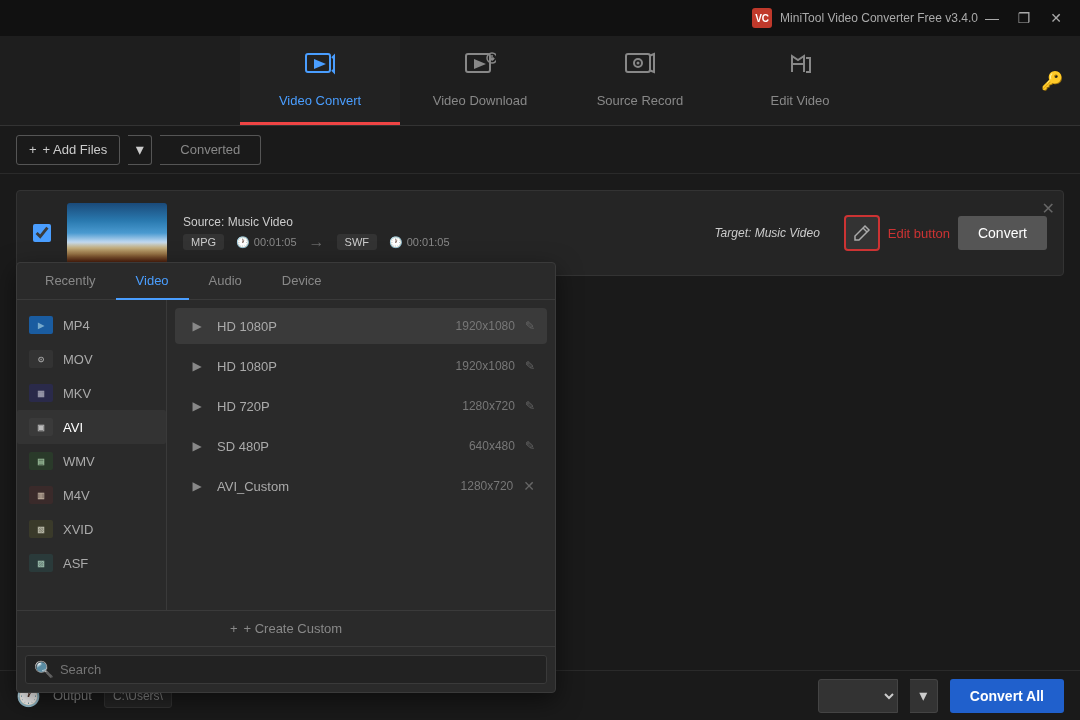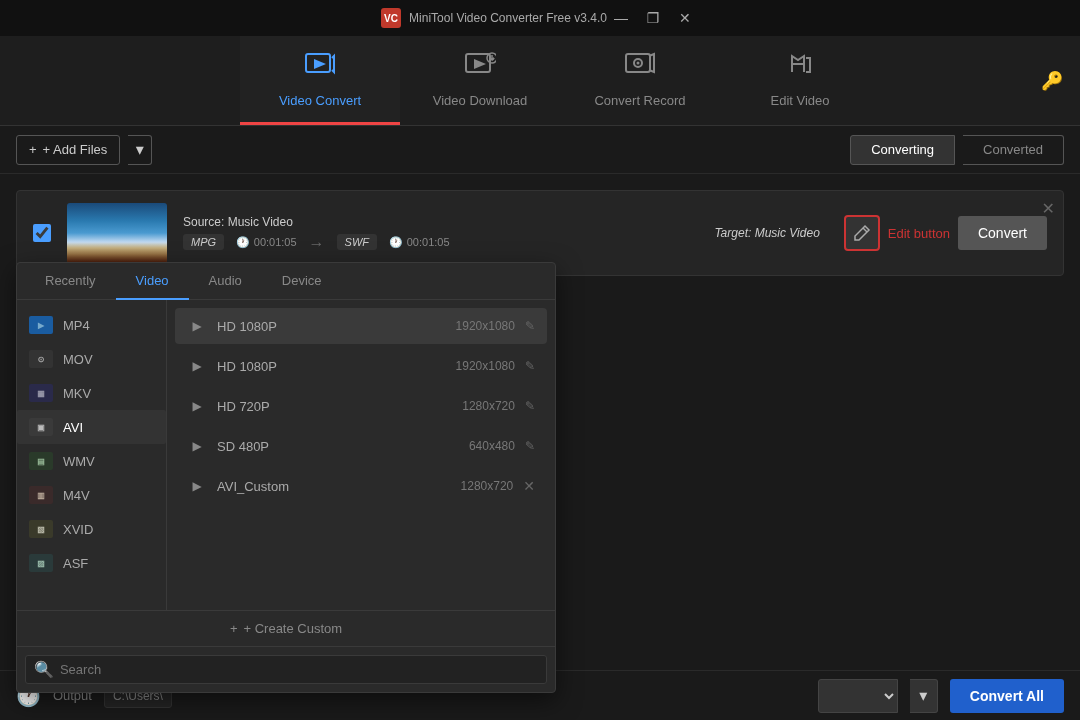--- a/index.html
+++ b/index.html
@@ -13,21 +13,21 @@
       position: relative;
     }
 
     
     #title-bar {
       height: 36px;
       background: #111;
       display: flex;
       align-items: center;
       padding: 12px 10px;
-      justify-content: center;
+      justify-content: flex-end;
     }
     #title-bar-left {
       display: flex;
       align-items: center;
       gap: 8px;
     }
     #app-logo {
       width: 20px;
       height: 20px;
       background: #c0392b;
@@ -214,21 +214,20 @@
       gap: 12px;
       font-size: 12px;
       color: #aaa;
     }
     .format-badge {
       background: #333;
       padding: 2px 8px;
       border-radius: 3px;
       color: #ccc;
       font-size: 11px;
-      font-style: italic;
     }
     .duration-info {
       display: flex;
       align-items: center;
       gap: 4px;
       font-size: 11px;
       color: #888;
     }
     #arrow-sep {
       color: #666;
@@ -547,21 +546,21 @@
   </div>
   <div class="nav-item">
     <span class="nav-icon">
       <svg width="32" height="28" viewBox="0 0 32 28" fill="none">
         <rect x="2" y="4" width="24" height="18" rx="2" stroke="#888" stroke-width="2" fill="none"></rect>
         <circle cx="14" cy="13" r="4" stroke="#888" stroke-width="2" fill="none"></circle>
         <circle cx="14" cy="13" r="1.5" fill="#888"></circle>
         <path d="M25 6 L30 4 L30 22 L25 20" stroke="#888" stroke-width="2"></path>
       </svg>
     </span>
-    <span>Convert Record</span>
+    <span>Source Record</span>
   </div>
   <div class="nav-item">
     <span class="nav-icon">
       <svg width="32" height="28" viewBox="0 0 32 28" fill="none">
         <path d="M8 22 L8 6 L14 10 L20 6 L20 22" stroke="#888" stroke-width="2" fill="none"></path>
         <path d="M8 14 L20 14" stroke="#888" stroke-width="2"></path>
         <path d="M22 8 L26 8 L26 22 L22 22" stroke="#888" stroke-width="2" fill="none"></path>
       </svg>
     </span>
     <span>Edit Video</span>
@@ -573,21 +572,20 @@
 </div>
 
 <div id="toolbar">
   <button id="add-files-btn">
     <span>+</span>
     <span>+ Add Files</span>
   </button>
   <div id="add-files-dropdown">
     <span>▾</span>
   </div>
-  <button id="tab-converting">Converting</button>
   <button id="tab-converted">Converted</button>
 </div>
 
 <div id="main-content">
 
   <div id="file-card">
     <input type="checkbox" id="file-checkbox" checked="" style="">
     <div id="file-thumbnail">
       <div id="sky-clouds"></div>
     </div>

